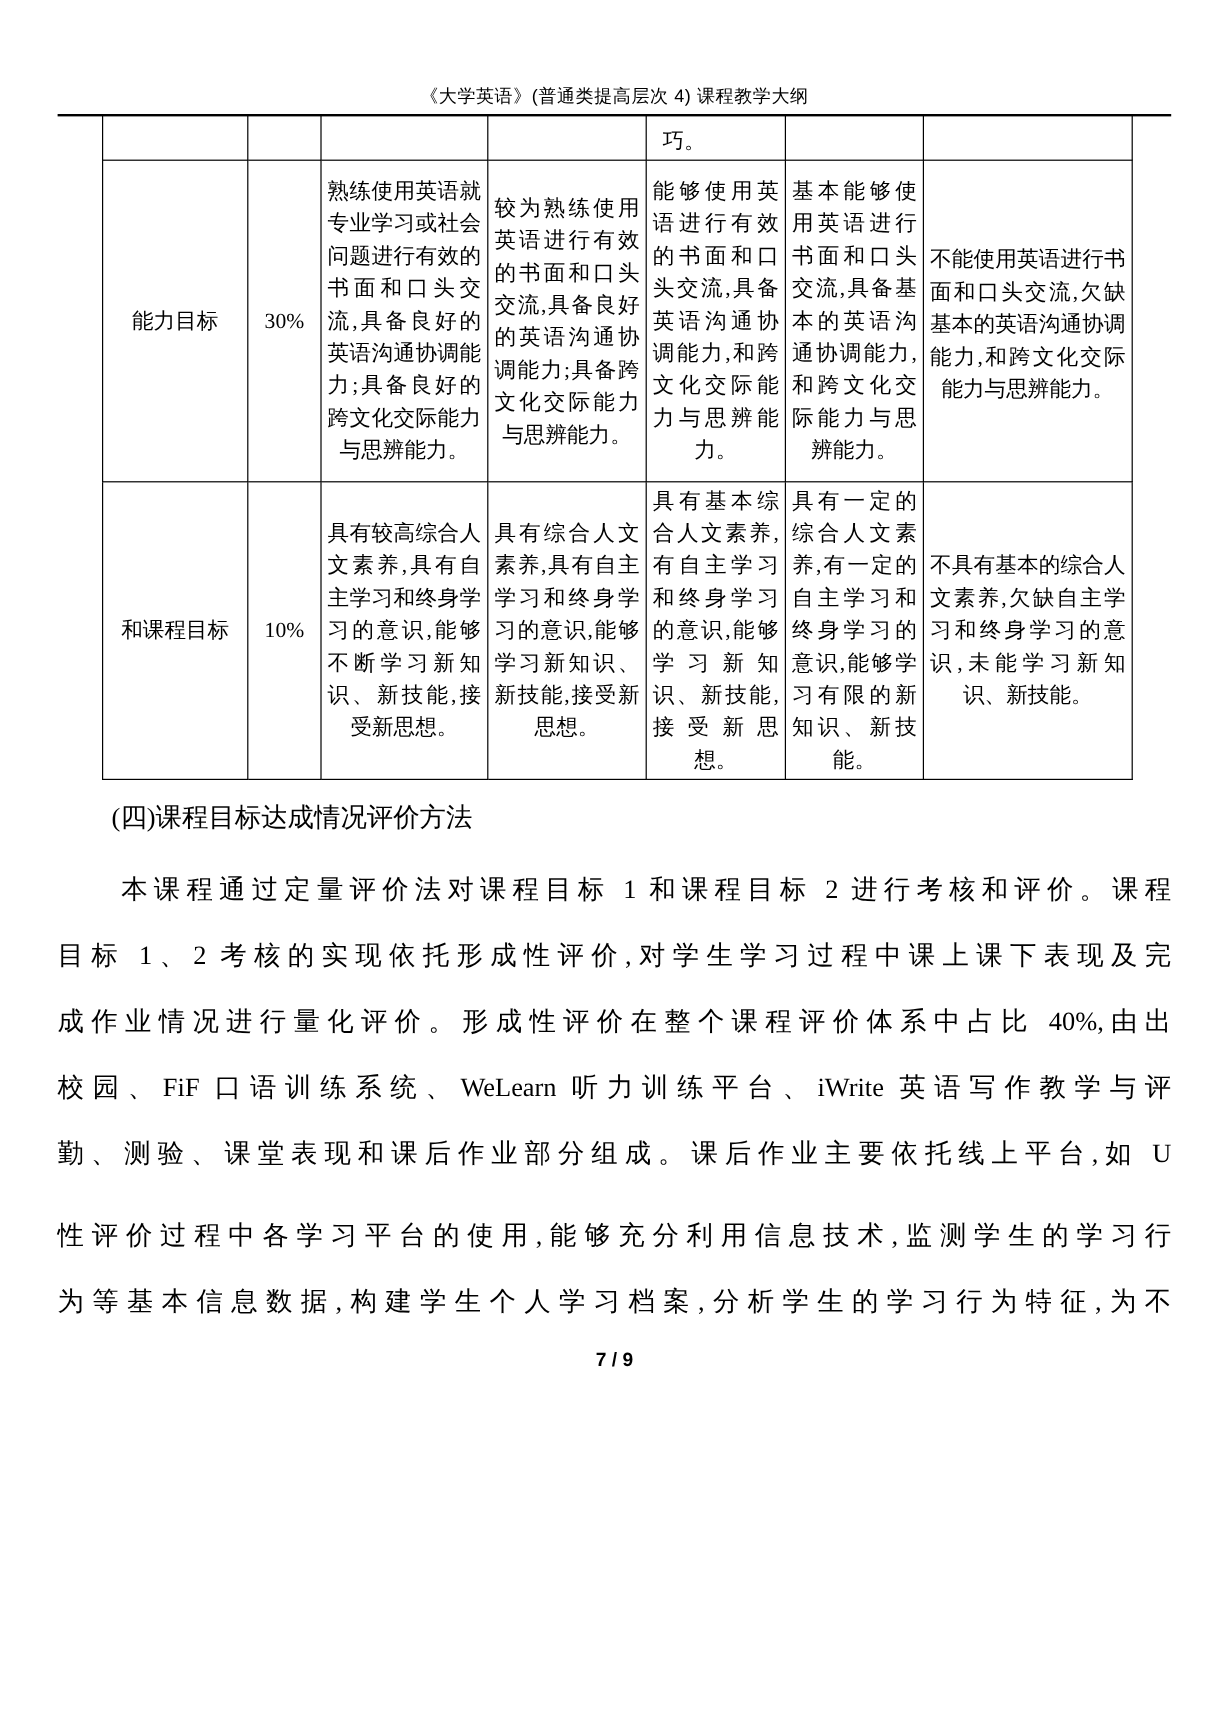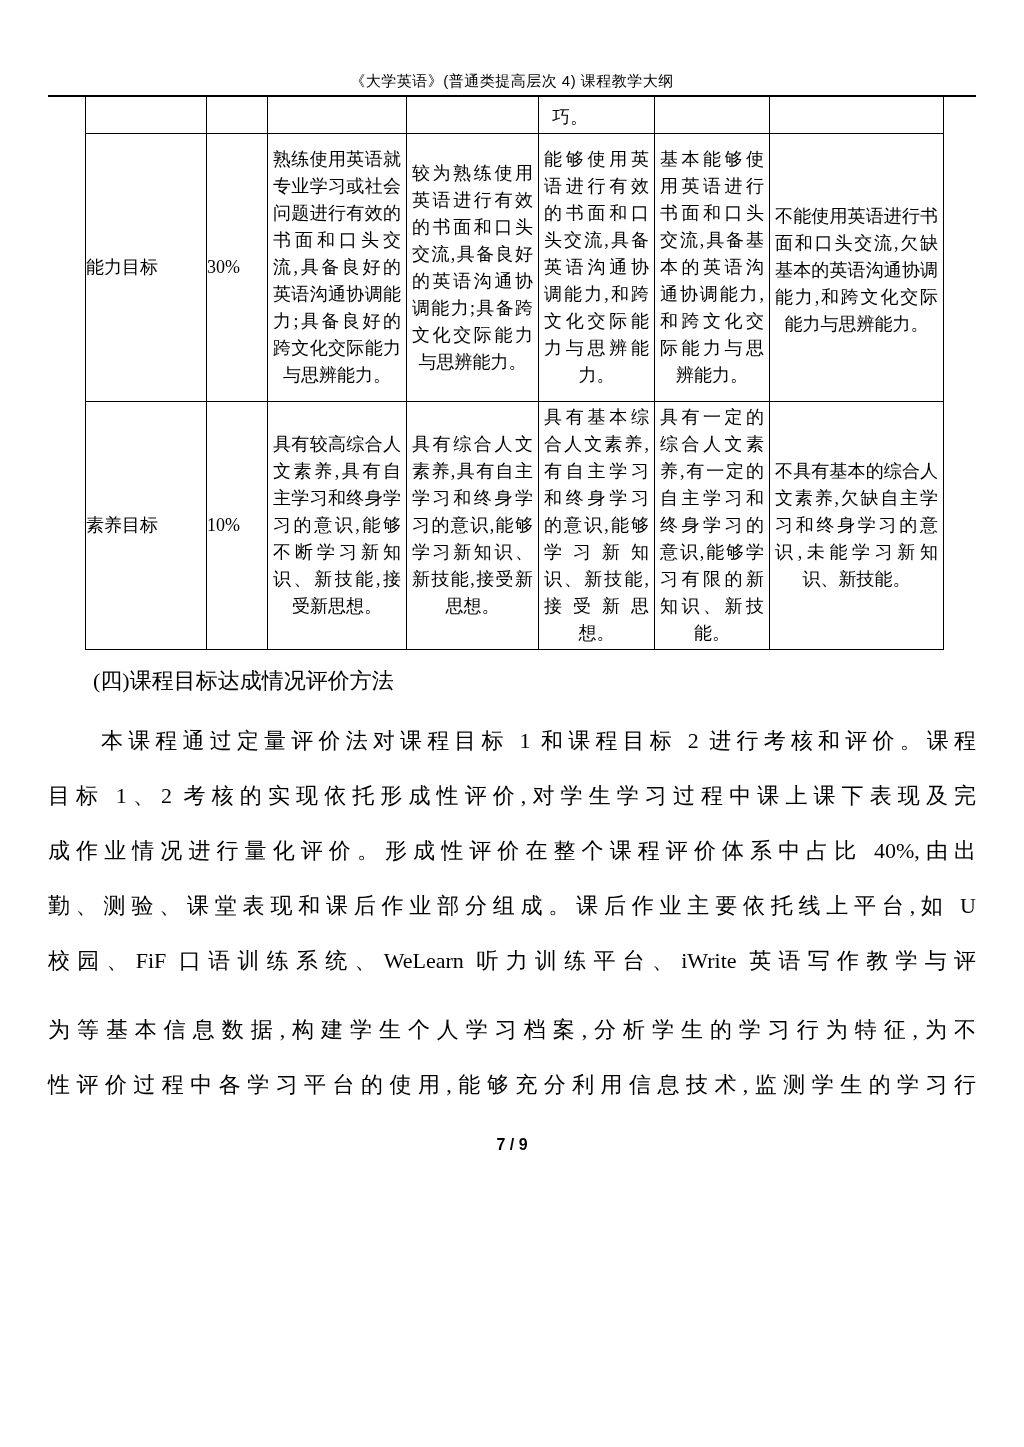--- a/index.html
+++ b/index.html
@@ -34,21 +34,21 @@
     table-layout: fixed;
     border-collapse: collapse;
   }
   table.rubric td {
     border: 1.5px solid #000;
     vertical-align: middle;
     font-size: 18px;
     line-height: 27px;
   }
   td.cell-label {
-    text-align: left;
+    text-align: center;
     font-size: 20px;
   }
   td.cell-desc {
     text-align: justify;
     text-align-last: center;
     padding: 2px 5px;
   }
   td.vtop {
     vertical-align: top;
     padding-top: 7px;
@@ -81,21 +81,21 @@
   .pline {
     font-size: 22px;
     line-height: 55px;
     text-align: justify;
     text-align-last: justify;
   }
   .pline.indent { text-indent: 53px; }
   .pline.last { text-align-last: left; }
 
   .doc-footer {
-    margin-top: 23px;
+    margin-top: 12px;
     text-align: center;
     font-family: "Liberation Sans", "DejaVu Sans", sans-serif;
     font-size: 16px;
     font-weight: 600;
     line-height: 20px;
   }
 </style>
 </head>
 <body>
 
@@ -129,43 +129,43 @@
         <td class="cell-label">能力目标</td>
         <td class="cell-label">30%</td>
         <td class="cell-desc">熟练使用英语就专业学习或社会问题进行有效的书面和口头交流,具备良好的英语沟通协调能力;具备良好的跨文化交际能力与思辨能力。</td>
         <td class="cell-desc">较为熟练使用英语进行有效的书面和口头交流,具备良好的英语沟通协调能力;具备跨文化交际能力与思辨能力。</td>
         <td class="cell-desc">能够使用英语进行有效的书面和口头交流,具备英语沟通协调能力,和跨文化交际能力与思辨能力。</td>
         <td class="cell-desc">基本能够使用英语进行书面和口头交流,具备基本的英语沟通协调能力,和跨文化交际能力与思辨能力。</td>
         <td class="cell-desc vtop">不能使用英语进行书面和口头交流,欠缺基本的英语沟通协调能力,和跨文化交际能力与思辨能力。</td>
       </tr>
 
       <tr class="row-literacy">
-        <td class="cell-label">素养目标</td>
+        <td class="cell-label">和课程目标</td>
         <td class="cell-label">10%</td>
         <td class="cell-desc">具有较高综合人文素养,具有自主学习和终身学习的意识,能够不断学习新知识、新技能,接受新思想。</td>
         <td class="cell-desc">具有综合人文素养,具有自主学习和终身学习的意识,能够学习新知识、新技能,接受新思想。</td>
         <td class="cell-desc">具有基本综合人文素养,有自主学习和终身学习的意识,能够学习新知识、新技能,接受新思想。</td>
         <td class="cell-desc">具有一定的综合人文素养,有一定的自主学习和终身学习的意识,能够学习有限的新知识、新技能。</td>
         <td class="cell-desc">不具有基本的综合人文素养,欠缺自主学习和终身学习的意识,未能学习新知识、新技能。</td>
       </tr>
     </tbody>
   </table>
 
   <div class="h4">(四)课程目标达成情况评价方法</div>
 
 
   <div class="para">
     <div class="pline indent">本课程通过定量评价法对课程目标 1 和课程目标 2 进行考核和评价。课程</div>
     <div class="pline">目标 1、2 考核的实现依托形成性评价,对学生学习过程中课上课下表现及完</div>
     <div class="pline">成作业情况进行量化评价。形成性评价在整个课程评价体系中占比 40%,由出</div>
+    <div class="pline">校园、FiF 口语训练系统、WeLearn 听力训练平台、iWrite 英语写作教学与评</div>
     <div class="pline">勤、测验、课堂表现和课后作业部分组成。课后作业主要依托线上平台,如 U</div>
-    <div class="pline">校园、FiF 口语训练系统、WeLearn 听力训练平台、iWrite 英语写作教学与评</div>
   </div>
 
 
   <div class="para">
+    <div class="pline">性评价过程中各学习平台的使用,能够充分利用信息技术,监测学生的学习行</div>
     <div class="pline">为等基本信息数据,构建学生个人学习档案,分析学生的学习行为特征,为不</div>
-    <div class="pline">性评价过程中各学习平台的使用,能够充分利用信息技术,监测学生的学习行</div>
   </div>
 
   <div class="doc-footer">7 / 9</div>
 
 </div>
 
 </body></html>

